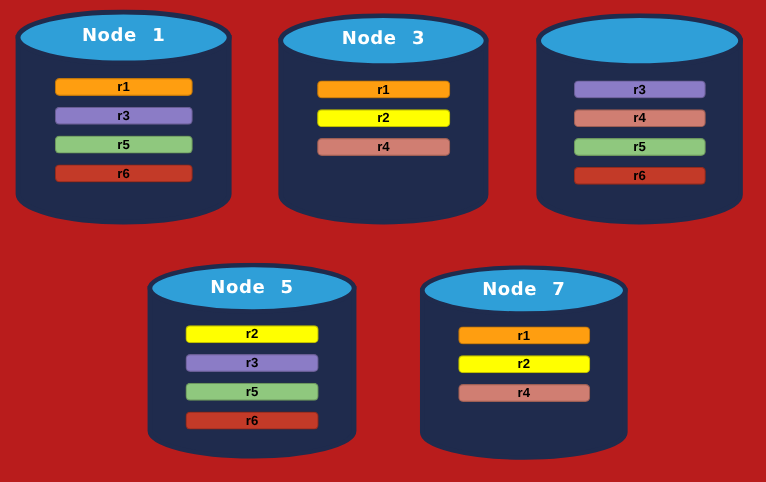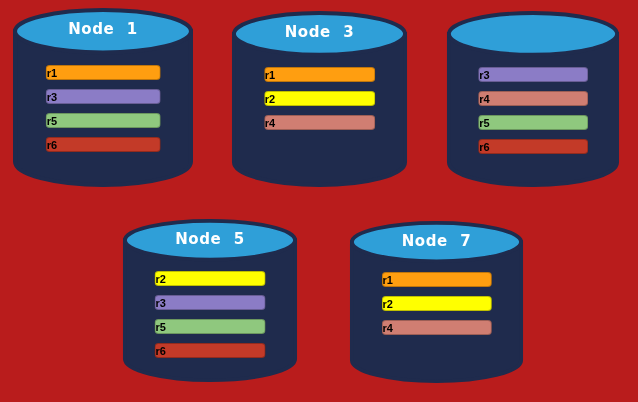--- a/index.html
+++ b/index.html
@@ -31,20 +31,21 @@
   .bars {
     position:absolute; left:50%; top:31.5%;
     transform:translateX(-50%);
     width:63%;
     display:flex; flex-direction:column; gap:9px;
   }
   .bar {
     height:15px; line-height:15px;
     border-radius:4px;
     border:1px solid rgba(0,0,0,0.25);
+    text-align:center;
     color:#000000; font-weight:bold; font-size:11px;
     font-family:"Liberation Sans","DejaVu Sans",sans-serif;
     box-sizing:border-box;
   }
 </style>
 </head>
 <body>
 
 <div class="canvas">
 

